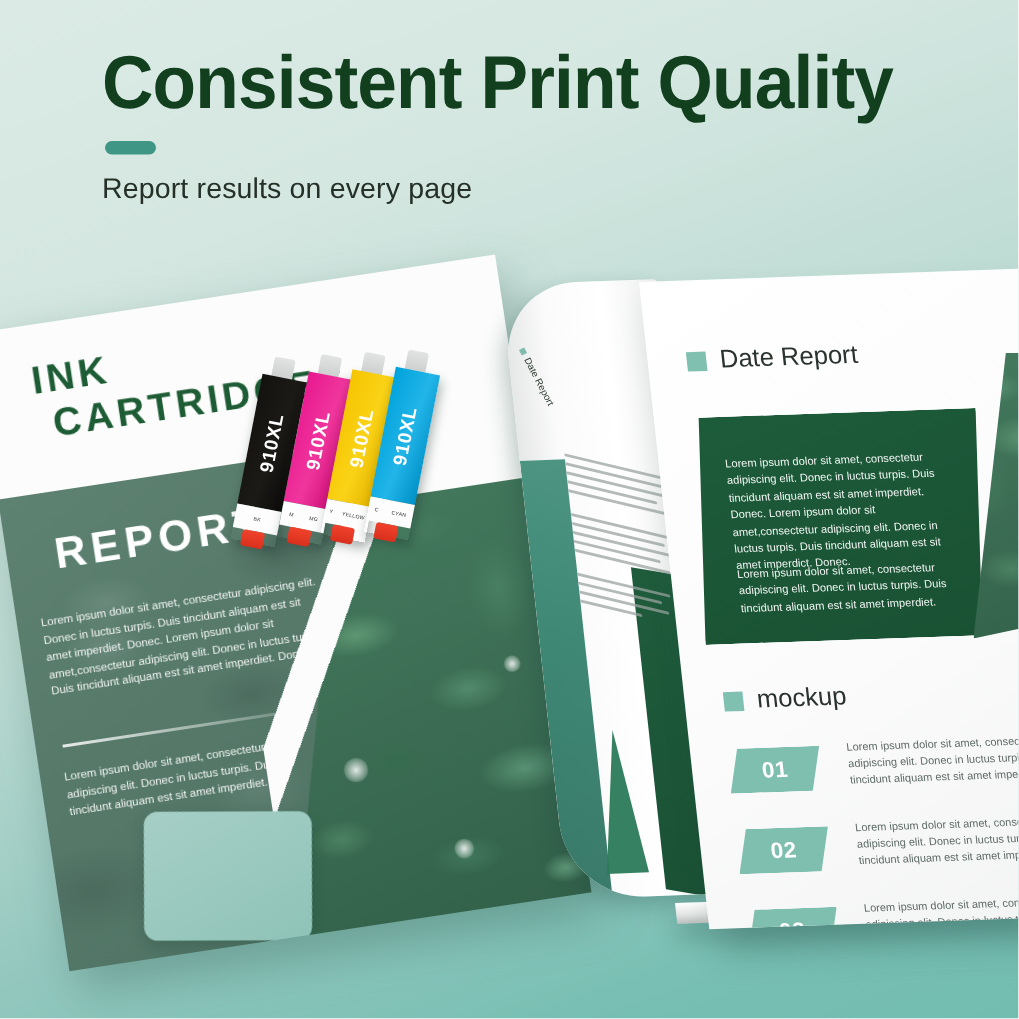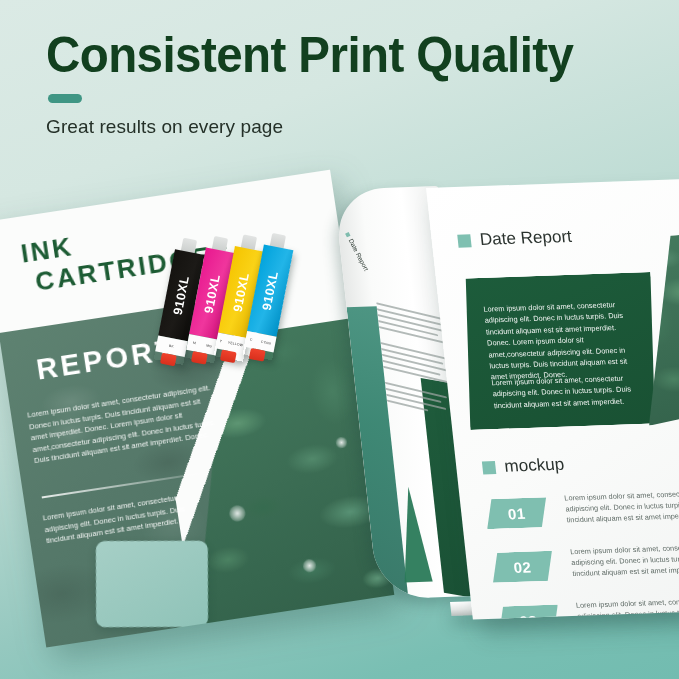--- a/index.html
+++ b/index.html
@@ -3,21 +3,21 @@
 <meta charset="utf-8">
 <style>
   html,body{margin:0;padding:0;}
   body{width:679px;height:679px;overflow:hidden;font-family:"Liberation Sans",sans-serif;}
 
   
   #stage{position:relative;width:679px;height:679px;overflow:hidden;
     background:linear-gradient(160deg,#dbeae5 0%,#d5e7e1 22%,#bcdbd3 48%,#95c8bf 70%,#79bfb3 88%,#72bcb0 100%);}
 
   
-  #hero{position:absolute;left:46px;top:28px;width:600px;}
+  #hero{position:absolute;left:68px;top:28px;width:600px;}
   #headline{font-size:50px;line-height:54px;font-weight:bold;color:#12401f;
     letter-spacing:-0.6px;transform:scaleX(0.95);transform-origin:left center;white-space:nowrap;}
   #rule{width:34px;height:9px;border-radius:5px;background:#3f9684;margin:12px 0 0 2px;}
   #subhead{margin-top:13px;font-size:19px;color:#243028;letter-spacing:.1px;}
 
   
   #leftBook{position:absolute;left:-20px;top:196px;width:352px;height:430px;
     transform:rotate(-8.6deg);transform-origin:50% 0%;
     filter:drop-shadow(6px 14px 16px rgba(30,70,60,.30));}
   #leftPaper{position:absolute;inset:0;background:#fbfcfb;overflow:hidden;}
@@ -159,21 +159,21 @@
   #s1{top:310px;} #s2{top:364px;} #s3{top:418px;}
 </style>
 </head>
 <body>
 
 <div id="stage">
 
   <div id="hero">
     <div id="headline">Consistent Print Quality</div>
     <div id="rule"></div>
-    <div id="subhead">Great results on every page</div>
+    <div id="subhead">Report results on every page</div>
   </div>
 
   <div id="leftBook">
     <div id="leftPaper">
 
       <div id="lbHeader">
         <div id="lbTitle">
           <div>INK</div>
           <div class="l2">CARTRIDGES</div>
         </div>

